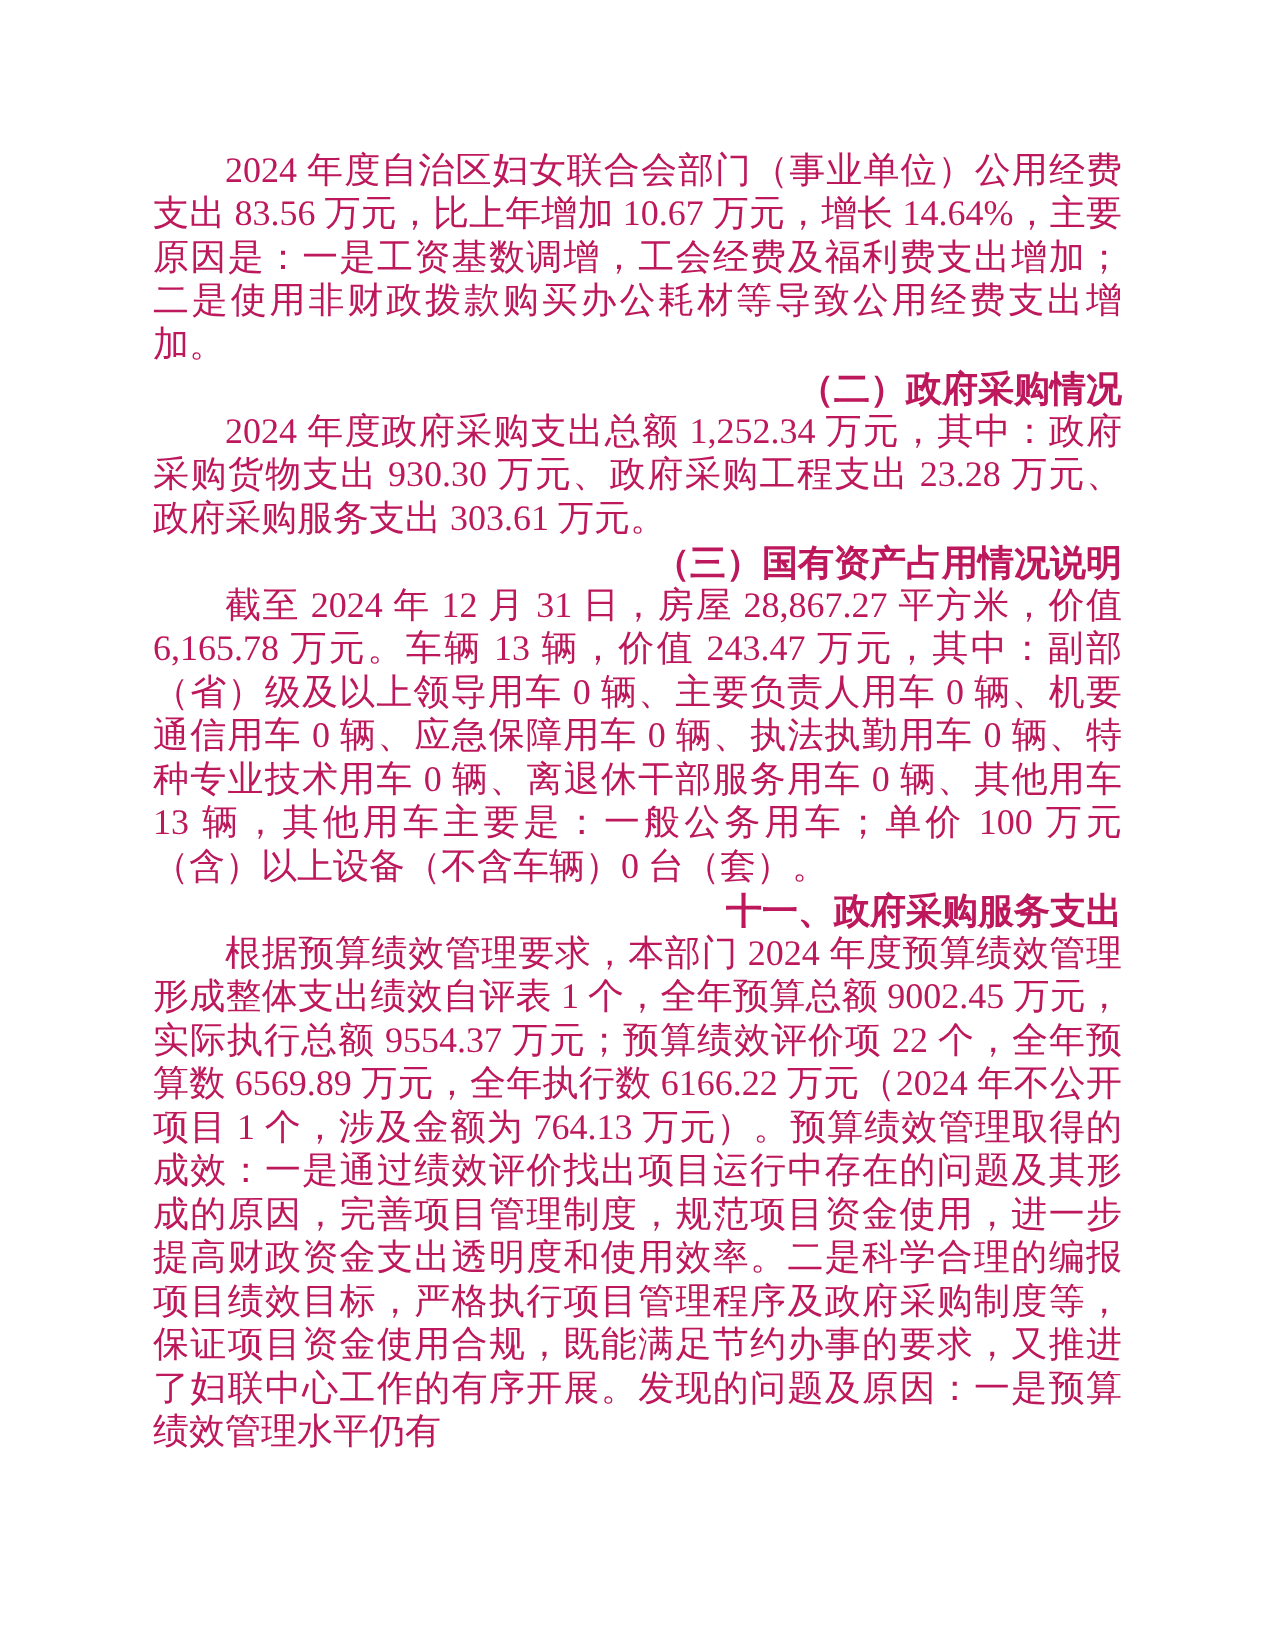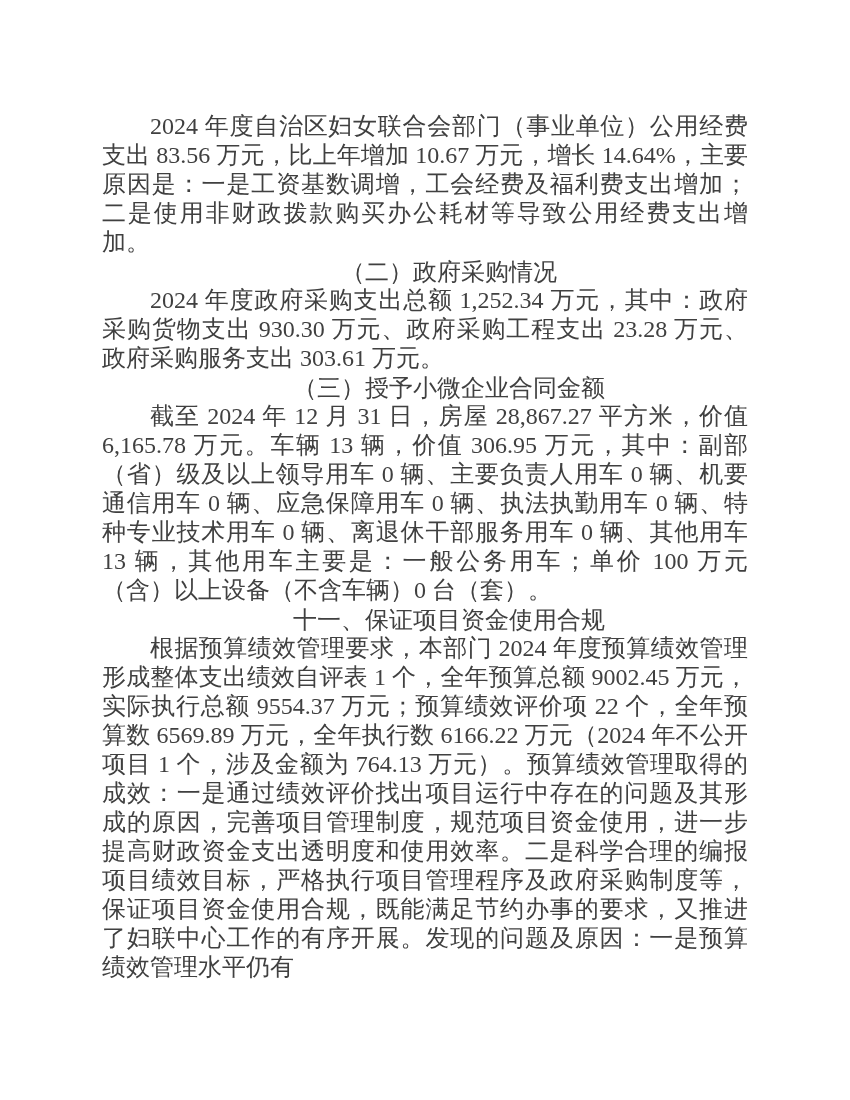--- a/index.html
+++ b/index.html
@@ -9,55 +9,55 @@
   body {
     width: 850px;
     height: 1100px;
     background: #ffffff;
     position: relative;
     overflow: hidden;
   }
   .doc {
     position: absolute;
     left: 102px;
-    top: 112px;
+    top: 100px;
     width: 646px;
-    color: #404040;
+    color: #be185d;
     font-family: "Liberation Serif", "DejaVu Serif", serif;
     font-size: 24px;
     line-height: 29px;
     text-align: justify;
   }
   .doc p {
     margin: 0;
     padding: 0;
     text-indent: 2em;
   }
   .doc h3 {
     margin: 0;
     padding: 0;
     text-indent: 2em;
     font-size: 24px;
     line-height: 29px;
-    font-weight: normal;
+    font-weight: bold;
     font-family: "Liberation Sans", "DejaVu Sans", sans-serif;
-    text-align: center;
+    text-align: right;
   }
 </style>
 </head>
 <body>
 
 <div class="doc">
   <p>2024 年度自治区妇女联合会部门（事业单位）公用经费支出 83.56 万元，比上年增加 10.67 万元，增长 14.64%，主要原因是：一是工资基数调增，工会经费及福利费支出增加；二是使用非财政拨款购买办公耗材等导致公用经费支出增加。</p>
 
   <h3>（二）政府采购情况</h3>
 
   <p>2024 年度政府采购支出总额 1,252.34 万元，其中：政府采购货物支出 930.30 万元、政府采购工程支出 23.28 万元、政府采购服务支出 303.61 万元。</p>
 
 
-  <h3>（三）授予小微企业合同金额</h3>
+  <h3>（三）国有资产占用情况说明</h3>
 
-  <p>截至 2024 年 12 月 31 日，房屋 28,867.27 平方米，价值 6,165.78 万元。车辆 13 辆，价值 306.95 万元，其中：副部（省）级及以上领导用车 0 辆、主要负责人用车 0 辆、机要通信用车 0 辆、应急保障用车 0 辆、执法执勤用车 0 辆、特种专业技术用车 0 辆、离退休干部服务用车 0 辆、其他用车 13 辆，其他用车主要是：一般公务用车；单价 100 万元（含）以上设备（不含车辆）0 台（套）。</p>
+  <p>截至 2024 年 12 月 31 日，房屋 28,867.27 平方米，价值 6,165.78 万元。车辆 13 辆，价值 243.47 万元，其中：副部（省）级及以上领导用车 0 辆、主要负责人用车 0 辆、机要通信用车 0 辆、应急保障用车 0 辆、执法执勤用车 0 辆、特种专业技术用车 0 辆、离退休干部服务用车 0 辆、其他用车 13 辆，其他用车主要是：一般公务用车；单价 100 万元（含）以上设备（不含车辆）0 台（套）。</p>
 
-  <h3>十一、保证项目资金使用合规</h3>
+  <h3>十一、政府采购服务支出</h3>
 
   <p>根据预算绩效管理要求，本部门 2024 年度预算绩效管理形成整体支出绩效自评表 1 个，全年预算总额 9002.45 万元，实际执行总额 9554.37 万元；预算绩效评价项 22 个，全年预算数 6569.89 万元，全年执行数 6166.22 万元（2024 年不公开项目 1 个，涉及金额为 764.13 万元）。预算绩效管理取得的成效：一是通过绩效评价找出项目运行中存在的问题及其形成的原因，完善项目管理制度，规范项目资金使用，进一步提高财政资金支出透明度和使用效率。二是科学合理的编报项目绩效目标，严格执行项目管理程序及政府采购制度等，保证项目资金使用合规，既能满足节约办事的要求，又推进了妇联中心工作的有序开展。发现的问题及原因：一是预算绩效管理水平仍有</p>
 </div>
 
 </body></html>

